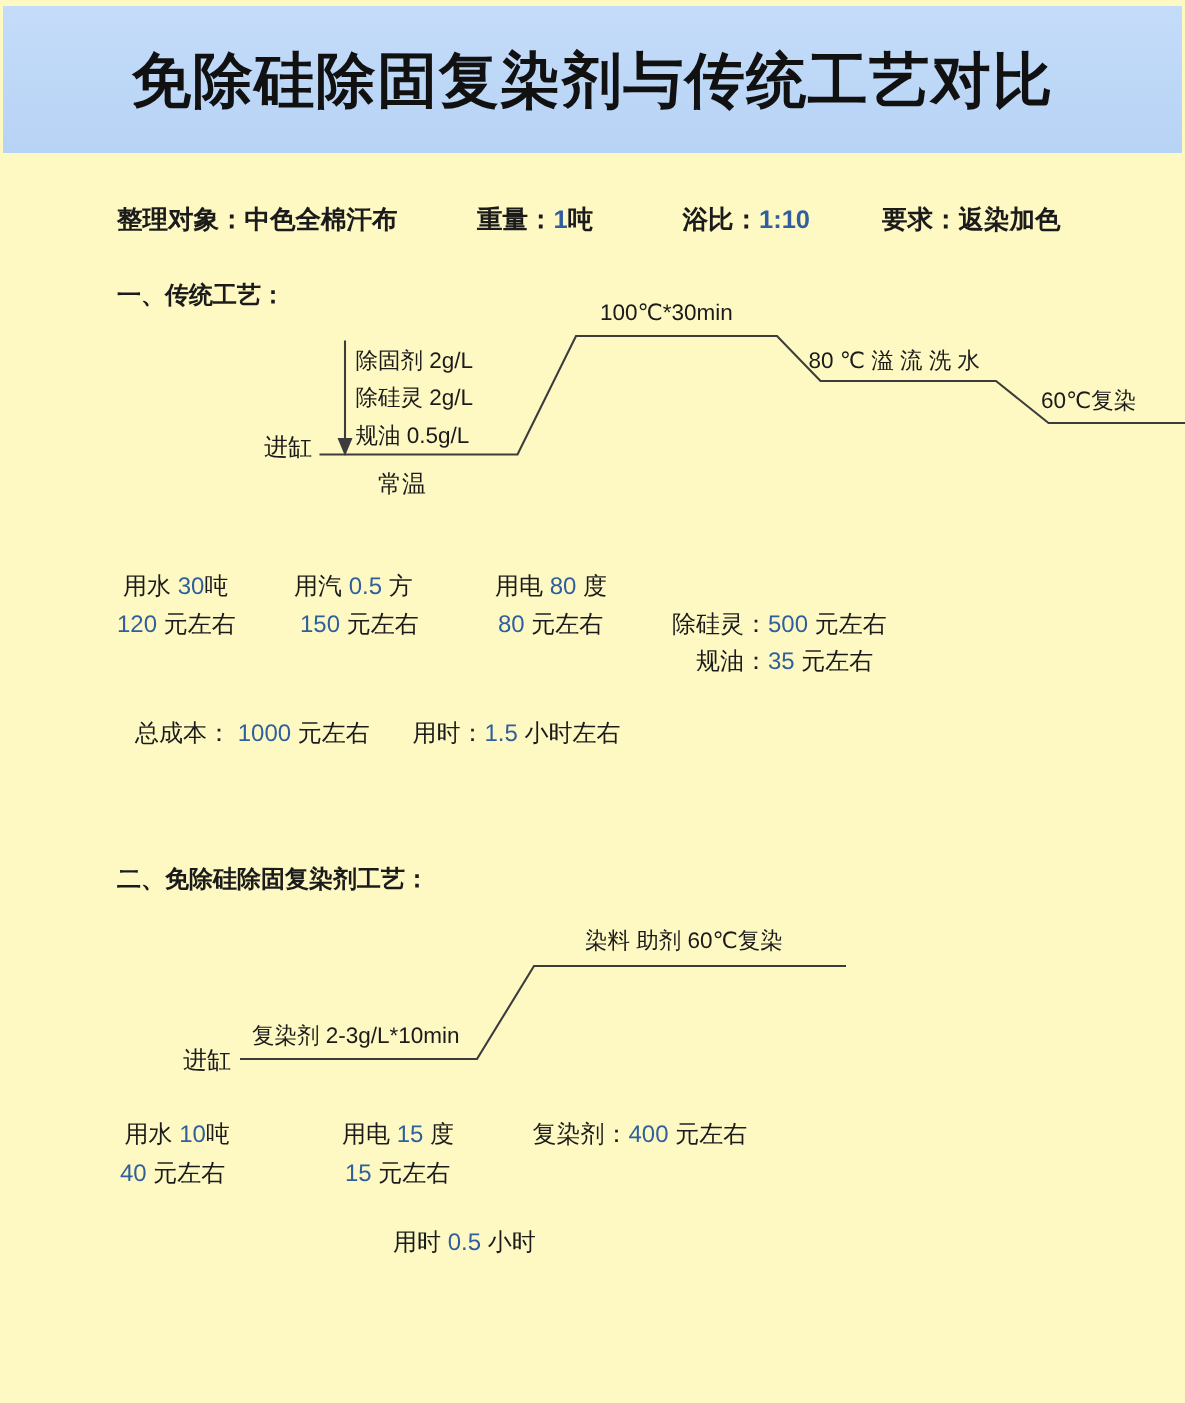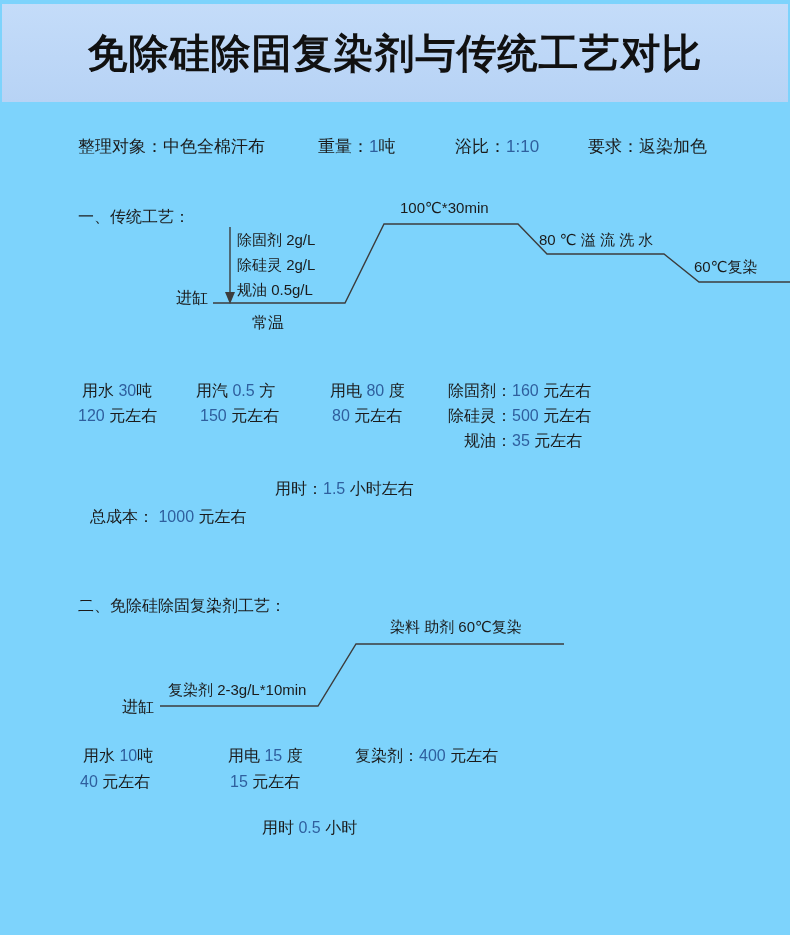--- a/index.html
+++ b/index.html
@@ -3,29 +3,29 @@
 <meta charset="utf-8">
 <style>
   :root{
     --header-bg:#bdd7f7;
     --number-blue:#2f5f9e;
     --text:#1b1b1b;
     --line:#3c3c3c;
   }
   html,body{margin:0;padding:0;background:#ffffff;}
   body{font-family:"Liberation Sans","DejaVu Sans",sans-serif;color:var(--text);}
-  .page{position:relative;width:790px;height:935px;background:#7dd3fc;overflow:hidden;text-align:right;}
+  .page{position:relative;width:790px;height:935px;background:#fef9c3;overflow:hidden;text-align:right;}
   .abs{position:absolute;white-space:nowrap;}
   .page-header{
     position:absolute;top:4px;left:2px;width:786px;height:98px;
     background:linear-gradient(180deg,#c4dcf9 0%,var(--header-bg) 55%,#b7d3f5 100%);
     display:flex;align-items:center;justify-content:center;
   }
   .page-title{font-size:40px;font-weight:bold;letter-spacing:1px;color:#111;}
-  .b{font-weight:normal;margin-top:20px;}
+  .b{font-weight:bold;}
   .t17{font-size:17px;}
   .t16{font-size:16px;}
   .t15{font-size:15px;}
   .num{color:var(--number-blue);}
   .diagram-svg{position:absolute;top:0;left:0;pointer-events:none;}
 </style>
 </head>
 <body>
 
 <div class="page">
@@ -61,27 +61,26 @@
   <div class="abs t15" style="left:694px;top:258px;">60℃复染</div>
   <div class="abs t15" style="left:237px;top:231px;">除固剂 2g/L</div>
   <div class="abs t15" style="left:237px;top:256px;">除硅灵 2g/L</div>
   <div class="abs t15" style="left:237px;top:281px;">规油 0.5g/L</div>
   <div class="abs t16" style="left:176px;top:288px;">进缸</div>
   <div class="abs t16" style="left:252px;top:313px;">常温</div>
 
   <div class="abs t16" style="left:82px;top:381px;">用水 <span class="num">30</span>吨</div>
   <div class="abs t16" style="left:196px;top:381px;">用汽 <span class="num">0.5</span> 方</div>
   <div class="abs t16" style="left:330px;top:381px;">用电 <span class="num">80</span> 度</div>
-  <div class="abs t16" style="left:448px;top:381px;">除固剂：<span class="num">160</span> 元左右</div>
   <div class="abs t16" style="left:78px;top:406px;"><span class="num">120</span> 元左右</div>
   <div class="abs t16" style="left:200px;top:406px;"><span class="num">150</span> 元左右</div>
   <div class="abs t16" style="left:332px;top:406px;"><span class="num">80</span> 元左右</div>
   <div class="abs t16" style="left:448px;top:406px;">除硅灵：<span class="num">500</span> 元左右</div>
   <div class="abs t16" style="left:464px;top:431px;">规油：<span class="num">35</span> 元左右</div>
-  <div class="abs t16" style="left:90px;top:479px;margin-top:28px;">总成本：  <span class="num">1000</span> 元左右</div>
+  <div class="abs t16" style="left:90px;top:479px;">总成本：  <span class="num">1000</span> 元左右</div>
   <div class="abs t16" style="left:275px;top:479px;">用时：<span class="num">1.5</span> 小时左右</div>
 
   <div class="abs t16 b" style="left:78px;top:576px;">二、免除硅除固复染剂工艺：</div>
 
   <div class="abs t15" style="left:390px;top:618px;">染料 助剂 60℃复染</div>
   <div class="abs t15" style="left:168px;top:681px;">复染剂 2-3g/L*10min</div>
   <div class="abs t16" style="left:122px;top:697px;">进缸</div>
 
   <div class="abs t16" style="left:83px;top:746px;">用水 <span class="num">10</span>吨</div>
   <div class="abs t16" style="left:228px;top:746px;">用电 <span class="num">15</span> 度</div>

